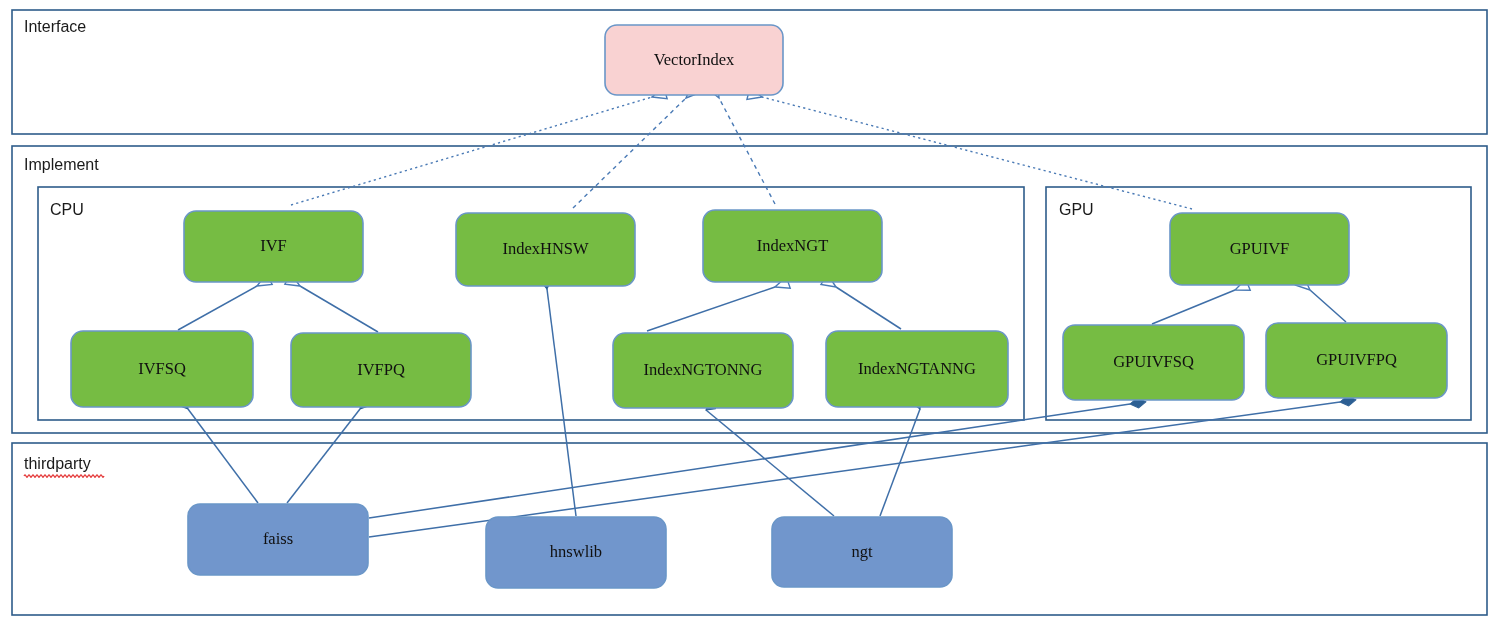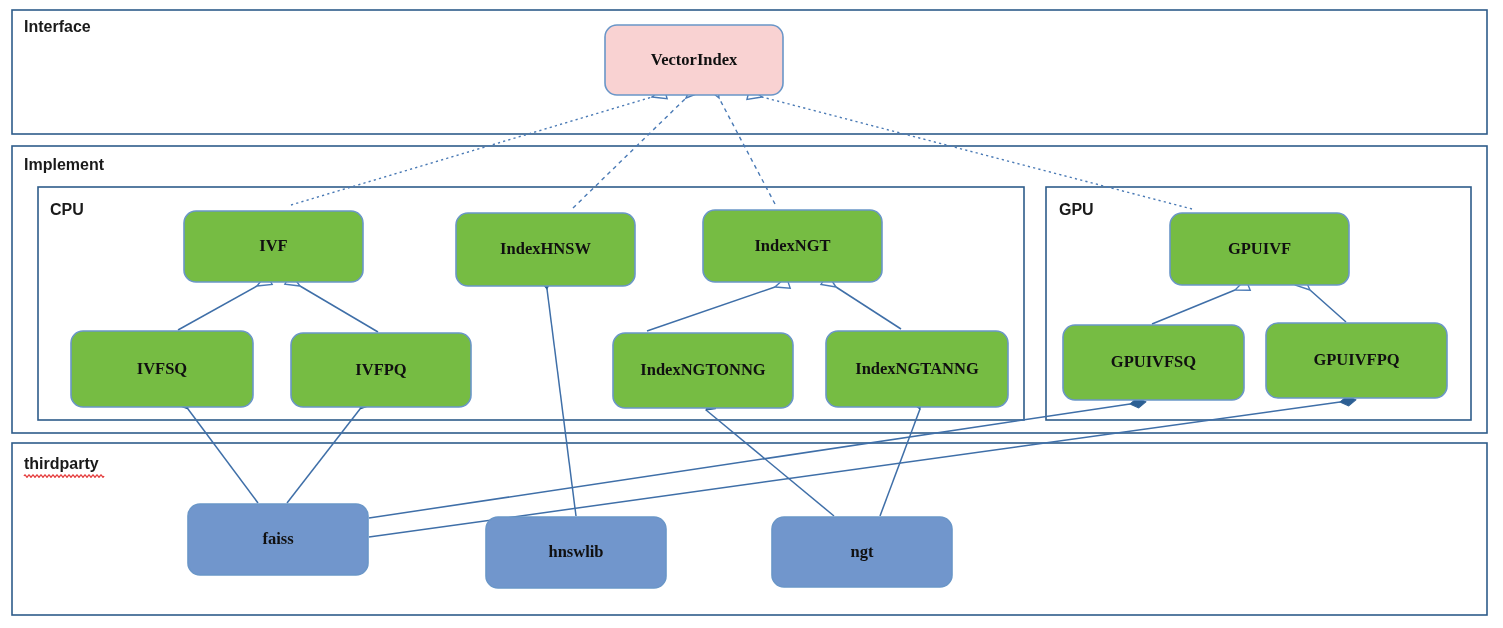--- a/index.html
+++ b/index.html
@@ -10,21 +10,20 @@
   body {
     width: 1503px;
     height: 628px;
     font-family: "Liberation Sans", sans-serif;
     overflow: hidden;
   }
   #diagram-root {
     position: relative;
     width: 1503px;
     height: 628px;
-    font-weight: bold;
   }
   svg#diagram-svg {
     display: block;
     width: 1503px;
     height: 628px;
   }
   .group-rect {
     fill: #ffffff;
     stroke: #2E5C8A;
     stroke-width: 1.6;

